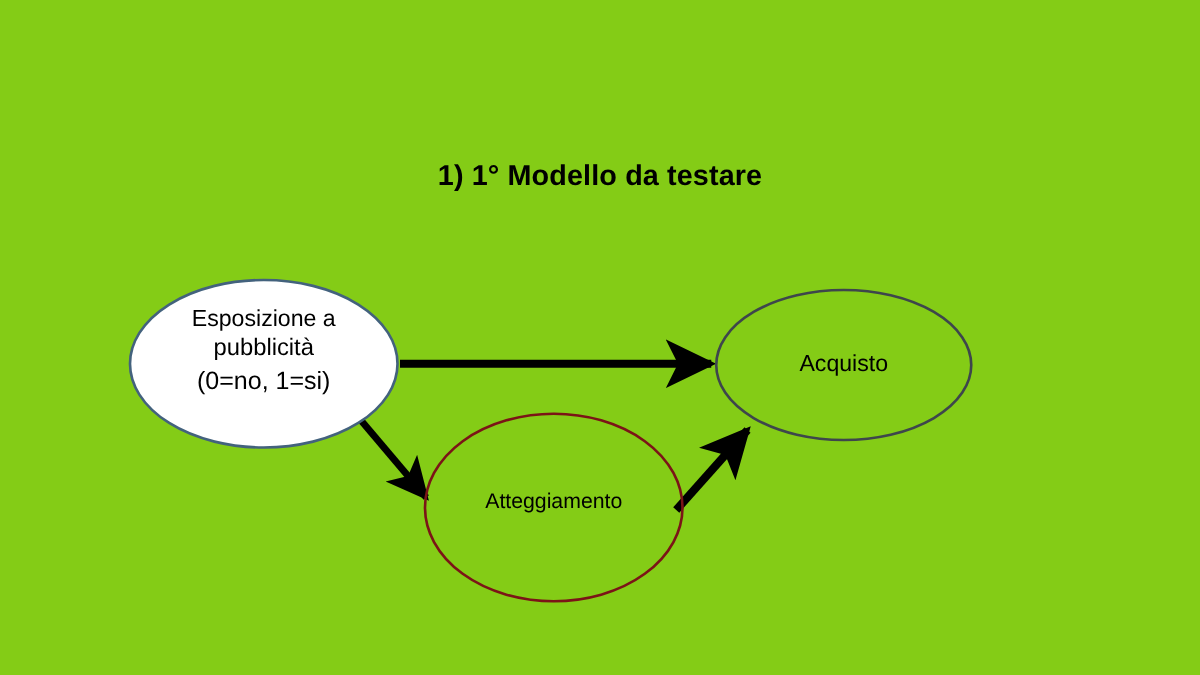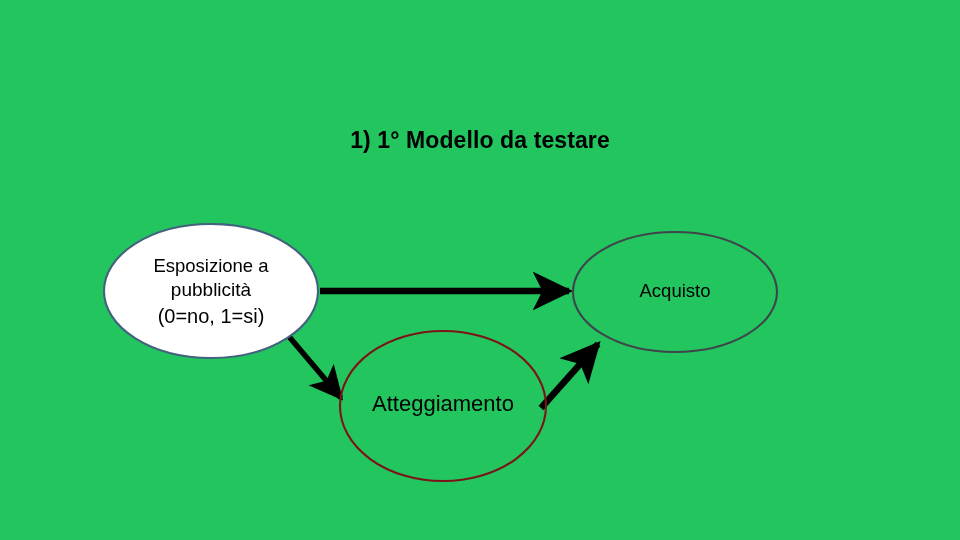--- a/index.html
+++ b/index.html
@@ -13,21 +13,21 @@
     height: 540px;
     overflow: hidden;
     font-family: "Liberation Sans", sans-serif;
     color: #000000;
   }
 
   #slide {
     position: relative;
     width: 960px;
     height: 540px;
-    background: #22c55e;
+    background: #84cc16;
   }
 
   
   #slide-title {
     position: absolute;
     left: 0;
     top: 125px;
     width: 960px;
     text-align: center;
     font-size: 23px;
@@ -56,38 +56,37 @@
     line-height: 1.30;
     pointer-events: none;
     user-select: none;
   }
 
   #label-esposizione {
     left: 108px;
     top: 243px;
     width: 206px;
     font-size: 18.5px;
-    margin-top: 11px;
   }
   #label-esposizione .line1 { font-size: 18.5px; }
   #label-esposizione .line2 { font-size: 19px; }
   #label-esposizione .line3 { font-size: 20px; }
 
   #label-acquisto {
     left: 575px;
     top: 279px;
     width: 200px;
     font-size: 18.5px;
   }
 
   #label-atteggiamento {
     left: 342px;
     top: 390px;
     width: 202px;
-    font-size: 22px;
+    font-size: 17px;
   }
 </style>
 </head>
 <body>
 
 <div id="slide">
 
   <svg id="diagram-svg" viewBox="0 0 960 540" xmlns="http://www.w3.org/2000/svg">
 
     <defs>

